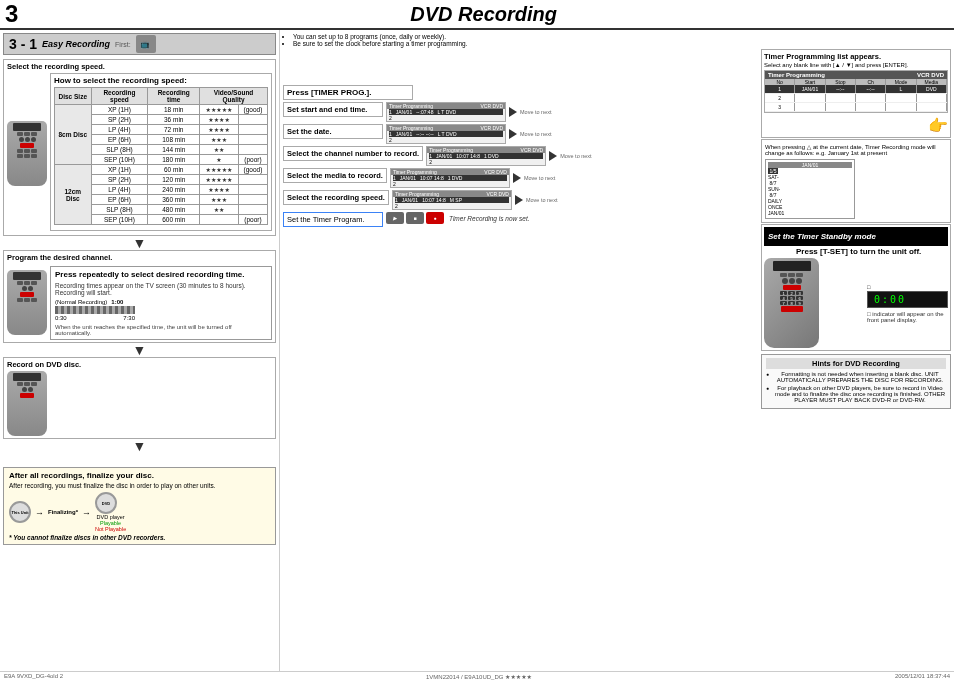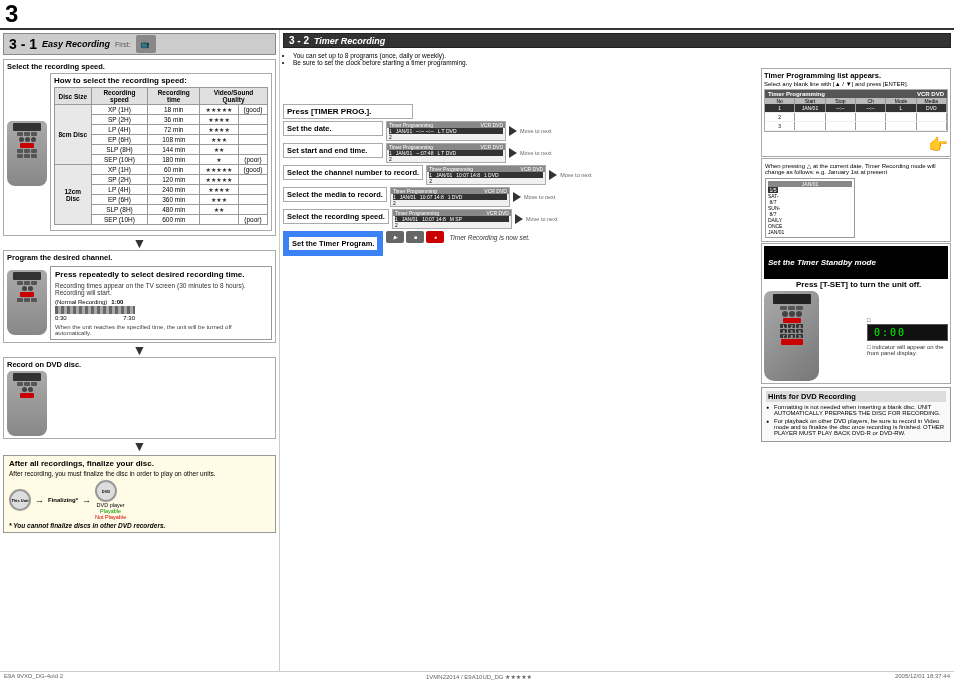--- a/index.html
+++ b/index.html
@@ -39,21 +39,21 @@
 
     .stars {
       color: #333;
       font-size: 6px;
     }
 
     
     .finalize-box {
       border: 1px solid #999;
       padding: 3px 5px;
-      margin-top: 2px;
+      margin-top: 14px;
       background: #fffbe6;
     }
 
     .finalize-title {
       font-weight: bold;
       font-size: 8px;
       margin-bottom: 2px;
     }
 
     .finalize-content {
@@ -88,20 +88,21 @@
       padding-left: 10px;
       font-size: 6.5px;
     }
 
     
     .hints-box {
       border: 1px solid #999;
       padding: 3px 4px;
       background: #f9f9f9;
       margin-top: 2px;
+      text-align: center;
     }
 
     .hints-title {
       font-weight: bold;
       font-size: 7.5px;
       margin-bottom: 2px;
       background: #ddd;
       padding: 1px 2px;
     }
 
@@ -383,21 +384,21 @@
 
     .tp-data-row.active {
       background: #333;
       color: #fff;
     }
 
     
     .standby-highlight {
       background: #000;
       color: #fff;
-      padding: 12px 4px;
+      padding: 5px 4px;
       font-size: 8px;
       font-style: italic;
       font-weight: bold;
       margin-bottom: 1px;
     }
 
     .press-tset {
       font-size: 8px;
       font-weight: bold;
       margin-bottom: 2px;
@@ -534,20 +535,21 @@
       gap: 2px;
     }
   </style>
 </head>
 <body>
 
 <div class="overall-container">
 
   <div class="main-header">
     <span class="big-num">3</span>
+    <span class="dvd-title">DVD Recording</span>
   </div>
 
   <div class="main-content">
 
     <div class="left-main">
 
       <div style="display:flex;align-items:center;background:#ccc;border:1px solid #888;padding:1px 5px;gap:5px;margin-bottom:2px;">
         <span style="font-size:14px;font-weight:bold;">3 - 1</span>
         <span style="font-style:italic;font-weight:bold;font-size:9px;">Easy Recording</span>
         <span style="font-size:7px;color:#555;">First:</span>
@@ -771,36 +773,57 @@
             </div>
           </div>
         </div>
         <div class="note-text">* You cannot finalize discs in other DVD recorders.</div>
       </div>
 
     </div>
 
     <div class="right-main">
 
-      <div style="display:flex;align-items:center;background:#333;color:#fff;border:1px solid #222;padding:1px 5px;gap:5px;margin-bottom:2px;">
-        <span style="font-size:10px;font-weight:bold;">3 - 2</span>
-        <span style="font-style:italic;font-weight:bold;font-size:9px;">Timer Recording</span>
-      </div>
 
       <ul class="bullet-list">
         <li>You can set up to 8 programs (once, daily or weekly).</li>
         <li>Be sure to set the clock before starting a timer programming.</li>
       </ul>
 
       <div style="display:flex;gap:3px;flex:1;">
 
         <div style="flex:1;">
 
           <div class="tsr">
             <div style="font-weight:bold;font-size:8px;min-width:130px;padding:2px 3px;border:1px solid #aaa;margin-top:36px;">Press [TIMER PROG.].</div>
+          </div>
+
+          <div class="tsr">
+            <div style="font-weight:bold;font-size:7.5px;padding:2px 3px;border:1px solid #aaa;min-width:100px;">Set start and end time.</div>
+            <div class="tsr-right">
+              <div class="mini-screen">
+                <div class="ms-hdr">
+                  <span>Timer Programming</span>
+                  <span>VCR DVD</span>
+                </div>
+                <div class="ms-body">
+                  <div class="ms-row selected">
+                      <span>1</span>
+                      <span>JAN/01</span>
+                      <span>--:07:48</span>
+                      <span>L T DVD</span>
+                    </div>
+                  <div class="ms-row">
+                      <span>2</span>
+                    </div>
+                </div>
+              </div>
+              <div class="triangle-right"></div>
+              <div class="move-next-label">Move to next</div>
+            </div>
           </div>
 
           <div class="tsr">
             <div style="font-weight:bold;font-size:7.5px;padding:2px 3px;border:1px solid #aaa;min-width:100px;">Set the date.</div>
             <div class="tsr-right">
               <div class="mini-screen">
                 <div class="ms-hdr">
                   <span>Timer Programming</span>
                   <span>VCR DVD</span>
                 </div>
@@ -818,45 +841,20 @@
                       <span></span>
                     </div>
                 </div>
               </div>
               <div class="triangle-right"></div>
               <div class="move-next-label">Move to next</div>
             </div>
           </div>
 
           <div class="tsr">
-            <div style="font-weight:bold;font-size:7.5px;padding:2px 3px;border:1px solid #aaa;min-width:100px;">Set start and end time.</div>
-            <div class="tsr-right">
-              <div class="mini-screen">
-                <div class="ms-hdr">
-                  <span>Timer Programming</span>
-                  <span>VCR DVD</span>
-                </div>
-                <div class="ms-body">
-                  <div class="ms-row selected">
-                      <span>1</span>
-                      <span>JAN/01</span>
-                      <span>--:07:48</span>
-                      <span>L T DVD</span>
-                    </div>
-                  <div class="ms-row">
-                      <span>2</span>
-                    </div>
-                </div>
-              </div>
-              <div class="triangle-right"></div>
-              <div class="move-next-label">Move to next</div>
-            </div>
-          </div>
-
-          <div class="tsr">
             <div style="font-weight:bold;font-size:7.5px;padding:2px 3px;border:1px solid #aaa;min-width:100px;">Select the channel number to record.</div>
             <div class="tsr-right">
               <div class="mini-screen">
                 <div class="ms-hdr">
                   <span>Timer Programming</span>
                   <span>VCR DVD</span>
                 </div>
                 <div class="ms-body">
                   <div class="ms-row selected">
                       <span>1</span>
@@ -918,21 +916,21 @@
                       <span>2</span>
                     </div>
                 </div>
               </div>
               <div class="triangle-right"></div>
               <div class="move-next-label">Move to next</div>
             </div>
           </div>
 
           <div class="tsr">
-            <div style="font-weight:bold;font-size:7.5px;padding:2px 3px;border:6px solid #3b82f6;min-width:100px;">Set the Timer Program.</div>
+            <div style="font-weight:normal;font-size:7.5px;padding:2px 3px;border:1px solid #3b82f6;min-width:100px;">Set the Timer Program.</div>
             <div style="display:flex;align-items:center;gap:5px;font-size:6.5px;font-style:italic;color:#333;">
 
               <div style="display:flex;gap:2px;">
                 <div style="width:18px;height:12px;background:#666;border-radius:2px;display:flex;align-items:center;justify-content:center;color:#fff;font-size:5px;">▶</div>
                 <div style="width:18px;height:12px;background:#666;border-radius:2px;display:flex;align-items:center;justify-content:center;color:#fff;font-size:5px;">■</div>
                 <div style="width:18px;height:12px;background:#c00;border-radius:2px;display:flex;align-items:center;justify-content:center;color:#fff;font-size:5px;">●</div>
               </div>
               <span>Timer Recording is now set.</span>
             </div>
           </div>

